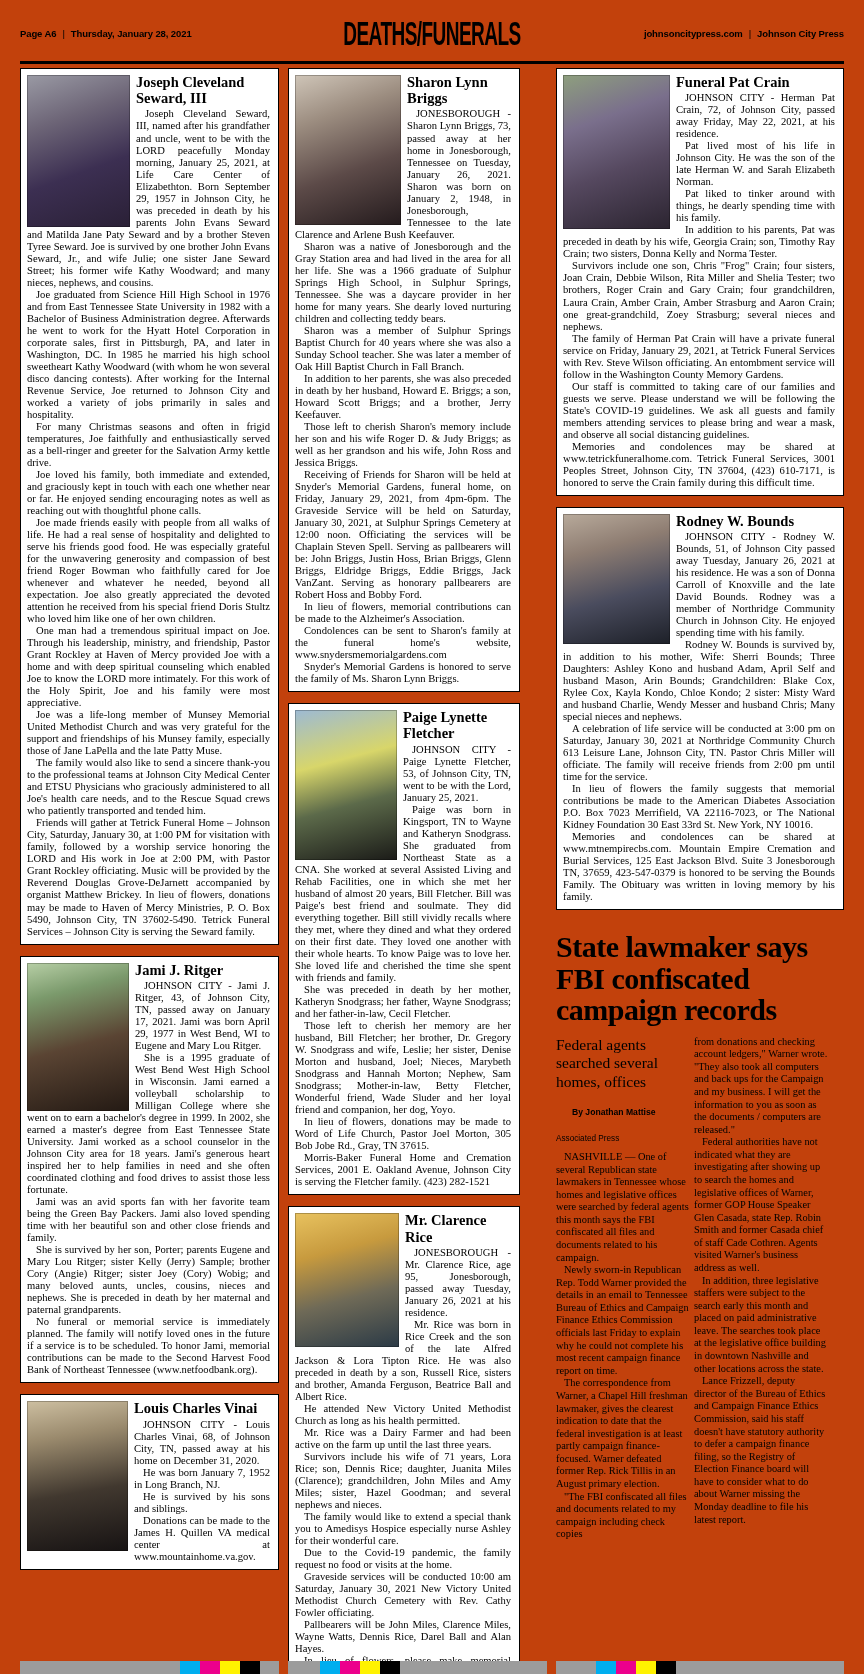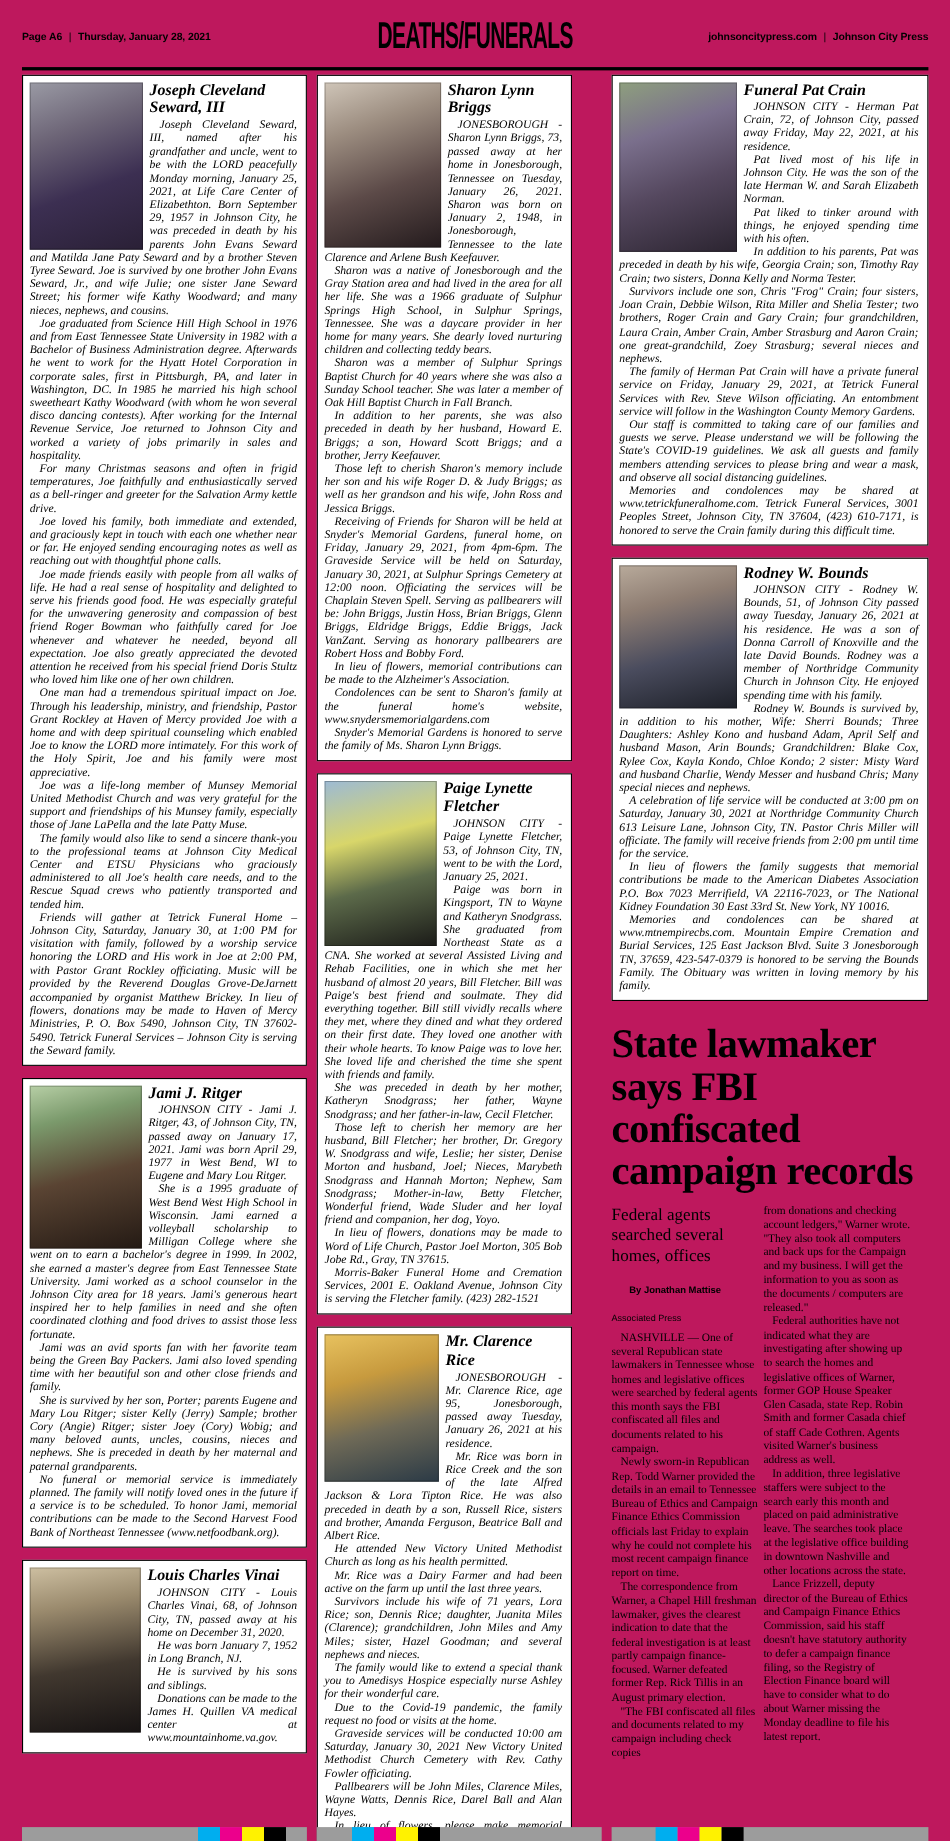--- a/index.html
+++ b/index.html
@@ -3,21 +3,21 @@
 <meta charset="utf-8">
 <title>Deaths/Funerals</title>
 <style>
   html,body{margin:0;padding:0;background:#ffffff;}
   body{
     width:864px;height:1674px;
     font-family:"Liberation Serif","DejaVu Serif",serif;
     color:#000;
     -webkit-font-smoothing:antialiased;
   }
-  .page{position:relative;width:864px;height:1674px;overflow:hidden;background:#be185d;}
+  .page{position:relative;width:864px;height:1674px;overflow:hidden;background:#c2410c;}
 
   
   .masthead{position:absolute;left:20px;top:14px;width:824px;height:48px;}
   .mh-left{position:absolute;left:0;top:14px;font-family:"Liberation Sans","DejaVu Sans",sans-serif;
     font-size:9.5px;font-weight:700;letter-spacing:-0.1px;white-space:nowrap;}
   .mh-left .sep{font-weight:400;padding:0 6px;}
   .mh-right{position:absolute;right:0;top:14px;font-family:"Liberation Sans","DejaVu Sans",sans-serif;
     font-size:9.5px;font-weight:700;letter-spacing:-0.1px;white-space:nowrap;text-align:right;}
   .mh-right .sep{font-weight:400;padding:0 6px;}
   .mh-title{position:absolute;left:0;right:0;top:2px;text-align:center;
@@ -26,21 +26,21 @@
     transform:scaleX(0.56);transform-origin:center top;line-height:1.05;}
   .rule{position:absolute;left:20px;top:61px;width:824px;height:3px;background:#000;}
 
   
   .col{position:absolute;top:68px;}
   .col-1{left:20px;width:259px;}
   .col-2{left:288px;width:232px;}
   .col-3{left:556px;width:288px;}
 
   
-  .obit{border:1px solid #000;padding:5px 8px 6px 6px;margin-bottom:11px;background:#fff;font-style:italic;}
+  .obit{border:1px solid #000;padding:5px 8px 6px 6px;margin-bottom:11px;background:#fff;}
   .obit:after{content:"";display:block;clear:both;}
   .obit-name{
     font-family:"Liberation Serif","DejaVu Serif",serif;
     font-weight:700;font-size:14.5px;line-height:1.12;margin:0 0 2px 0;
   }
   .obit p{
     margin:0;font-size:10.6px;line-height:1.135;text-align:justify;
     text-indent:9px;hyphens:auto;-webkit-hyphens:auto;
   }
   .photo{
@@ -63,21 +63,21 @@
     background-image:linear-gradient(165deg,#e8c25f 0%,#c79a3e 30%,#6f6a57 62%,#2b3a46 100%);}
   .photo.p-crain{width:107px;height:154px;
     background-image:linear-gradient(160deg,#8e9f7e 0%,#7a6f8c 30%,#55485f 60%,#2b2430 100%);}
   .photo.p-bounds{width:107px;height:130px;
     background-image:linear-gradient(165deg,#b8aa9b 0%,#8e7d72 28%,#4a4c5e 62%,#1d2028 100%);}
 
   
   .story{margin-top:3px;}
   .story-head{
     font-family:"Liberation Serif","DejaVu Serif",serif;
-    font-weight:700;font-size:37px;line-height:1.035;letter-spacing:-0.5px;
+    font-weight:700;font-size:30px;line-height:1.035;letter-spacing:-0.5px;
     margin:21px 0 11px 0;
   }
   .story-cols{display:flex;gap:2px;}
   .story-col{width:136px;}
   .story-deck{
     font-family:"Liberation Serif","DejaVu Serif",serif;
     font-size:15.5px;line-height:1.2;margin:0 0 8px 0;font-weight:400;
   }
   .byline{font-family:"Liberation Sans","DejaVu Sans",sans-serif;
     font-size:8.6px;font-weight:700;line-height:1.2;margin:16px;}
@@ -198,21 +198,21 @@
 
   </div>
 
   <div class="col col-3">
 
     <div class="obit">
       <div class="photo p-crain"></div>
       <div class="obit-name">Funeral Pat Crain</div>
       <p>JOHNSON CITY - Herman Pat Crain, 72, of Johnson City, passed away Friday, May 22, 2021, at his residence.</p>
       <p>Pat lived most of his life in Johnson City. He was the son of the late Herman W. and Sarah Elizabeth Norman.</p>
-      <p>Pat liked to tinker around with things, he enjoyed spending time with his often.</p>
+      <p>Pat liked to tinker around with things, he dearly spending time with his family.</p>
       <p>In addition to his parents, Pat was preceded in death by his wife, Georgia Crain; son, Timothy Ray Crain; two sisters, Donna Kelly and Norma Tester.</p>
       <p>Survivors include one son, Chris "Frog" Crain; four sisters, Joan Crain, Debbie Wilson, Rita Miller and Shelia Tester; two brothers, Roger Crain and Gary Crain; four grandchildren, Laura Crain, Amber Crain, Amber Strasburg and Aaron Crain; one great-grandchild, Zoey Strasburg; several nieces and nephews.</p>
       <p>The family of Herman Pat Crain will have a private funeral service on Friday, January 29, 2021, at Tetrick Funeral Services with Rev. Steve Wilson officiating. An entombment service will follow in the Washington County Memory Gardens.</p>
       <p>Our staff is committed to taking care of our families and guests we serve.  Please understand we will be following the State's COVID-19 guidelines.  We ask all guests and family members attending services to please bring and wear a mask, and observe all social distancing guidelines.</p>
       <p>Memories and condolences may be shared at www.tetrickfuneralhome.com.  Tetrick Funeral Services, 3001 Peoples Street, Johnson City, TN  37604, (423) 610-7171, is honored to serve the Crain family during this difficult time.</p>
     </div>
 
     <div class="obit">
       <div class="photo p-bounds"></div>
       <div class="obit-name">Rodney W. Bounds</div>

